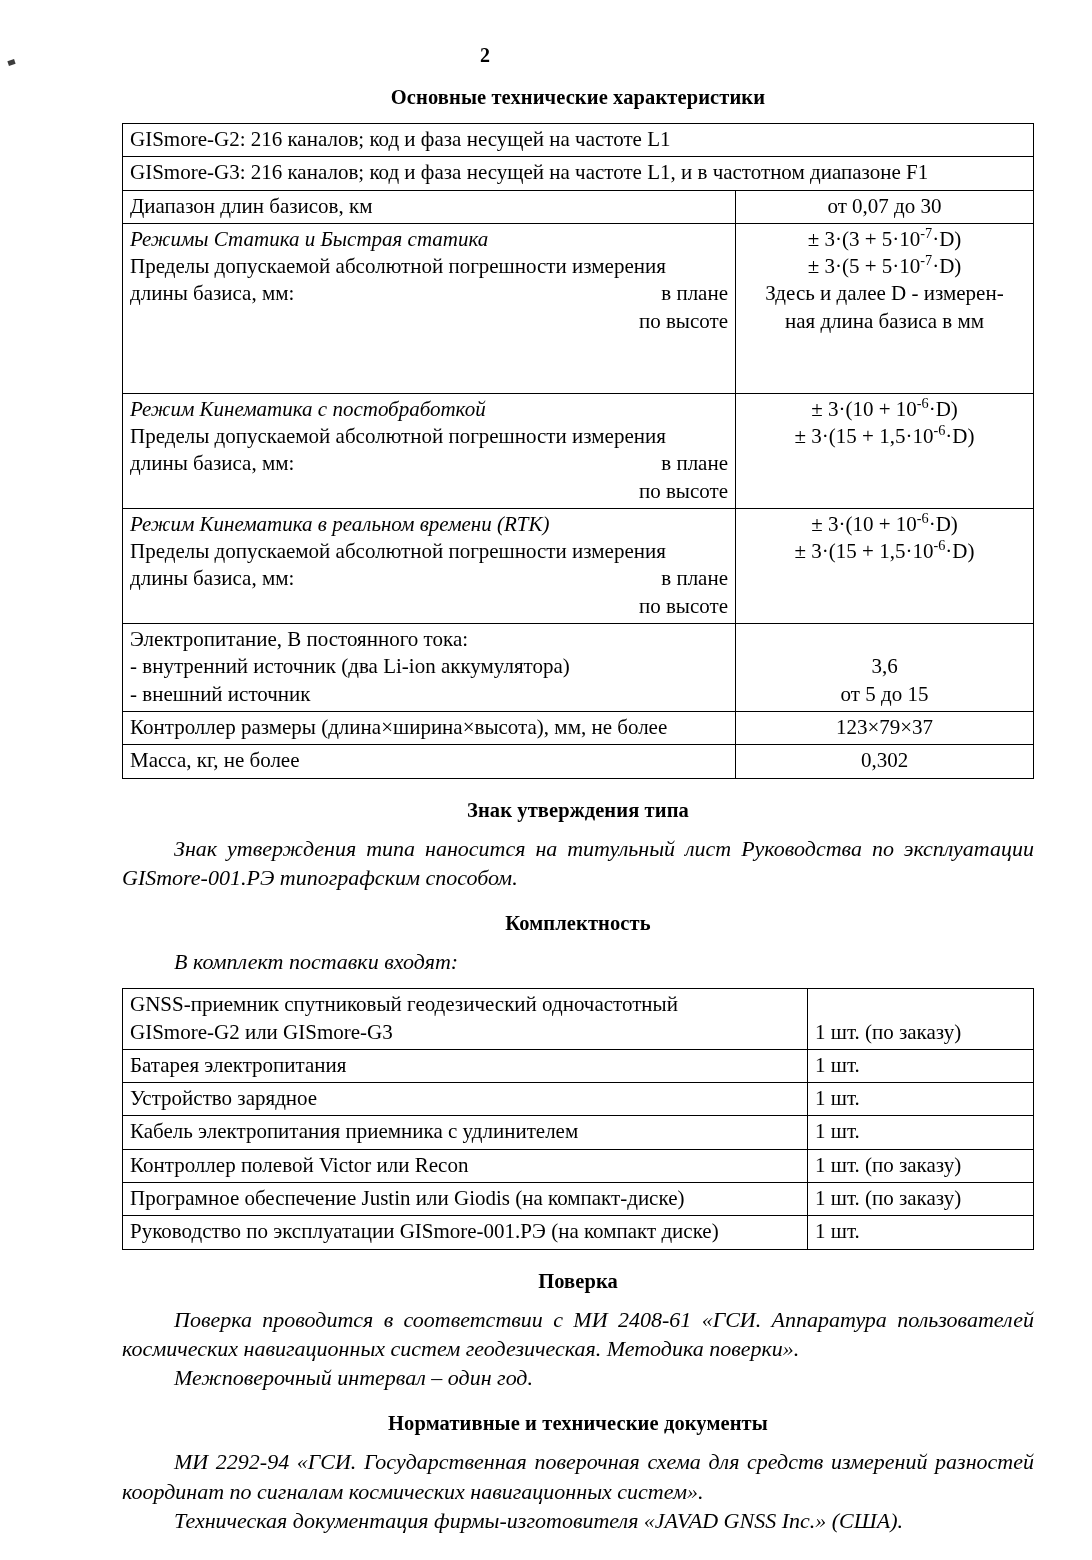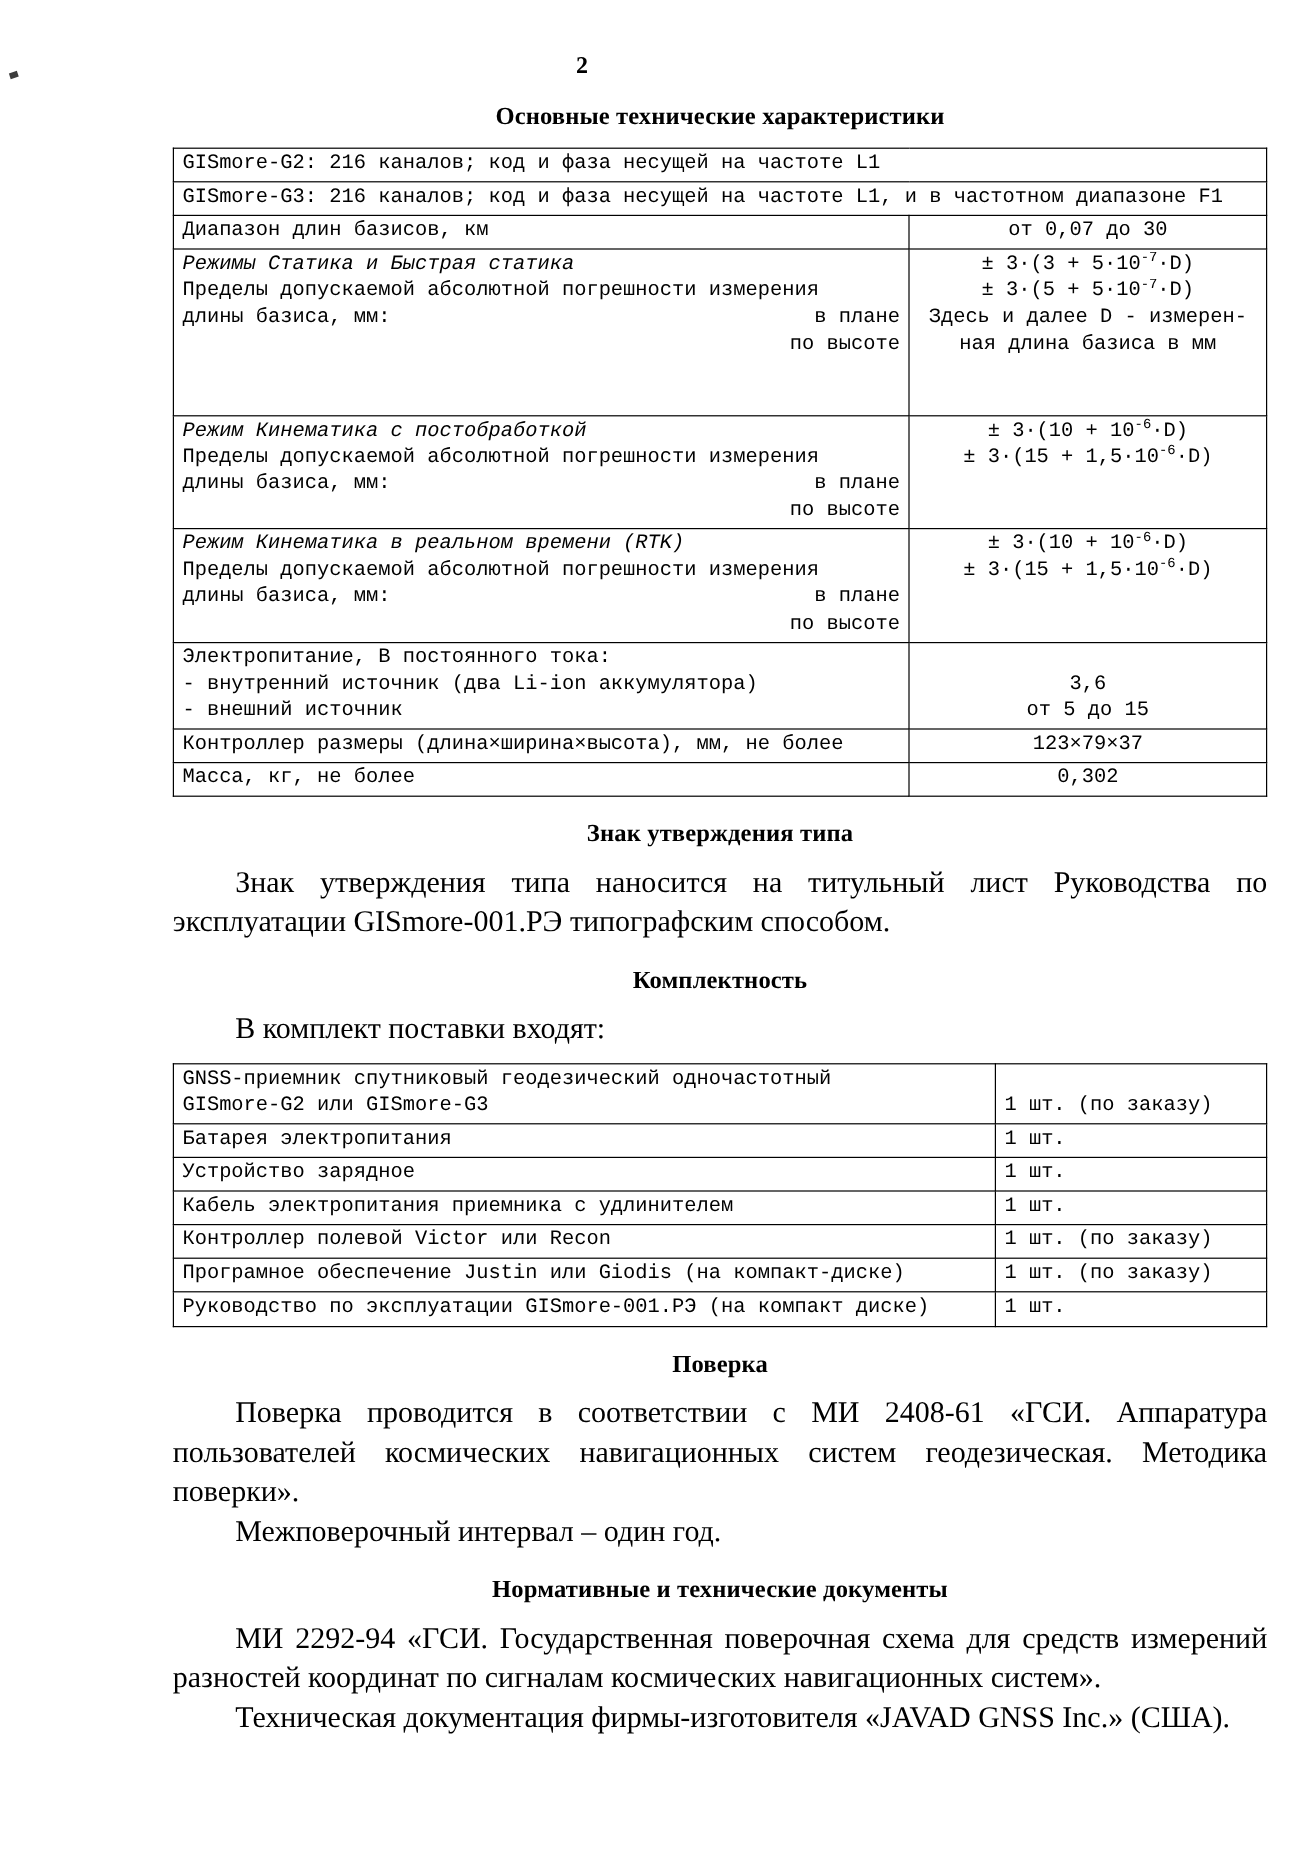--- a/index.html
+++ b/index.html
@@ -36,21 +36,21 @@
     position: absolute;
     left: 0;
     top: 44px;
     width: 970px;
     text-align: center;
     font-size: 20px;
     font-weight: bold;
   }
   .content {
     position: absolute;
-    left: 144px;
+    left: 122px;
     top: 86px;
     width: 912px;
   }
   h2.heading {
     font-size: 20.5px;
     font-weight: bold;
     text-align: center;
     margin: 0;
     padding: 0;
     letter-spacing: .1px;
@@ -58,25 +58,24 @@
   .sp-after-head { height: 14px; }
 
   table.doc-table {
     border-collapse: collapse;
     width: 911px;
     table-layout: fixed;
     margin: 0;
   }
   table.doc-table td {
     border: 1.6px solid #000;
-    font-size: 17px;
+    font-size: 21px;
     line-height: 1.30;
     padding: 2px 7px 3px 7px;
     vertical-align: top;
-    font-family: Liberation Mono, monospace;
   }
   
   table.tech col.c1 { width: 613px; }
   table.tech col.c2 { width: 298px; }
   
   table.kit col.c1 { width: 685px; }
   table.kit col.c2 { width: 226px; }
 
   .val { text-align: center; vertical-align: middle; }
   .val-mid { text-align: center; vertical-align: middle; }
@@ -84,25 +83,26 @@
   .rowline { display: block; }
   .right-label {
     display: inline-block;
     float: right;
     text-align: center;
   }
   .clearfix::after { content: ""; display: block; clear: both; }
   sup { font-size: 0.68em; line-height: 0; vertical-align: 0.55em; }
 
   .para {
-    font-size: 25px;
+    font-size: 22px;
     line-height: 1.33;
     text-align: justify;
     margin: 0;
     text-indent: 52px;
+    font-style: italic;
   }
   .gap-s { height: 12px; }
   .gap-m { height: 20px; }
 
   .val-stack { line-height: 1.30; }
   .nowrap { white-space: nowrap; }
 </style>
 </head>
 <body>
 

